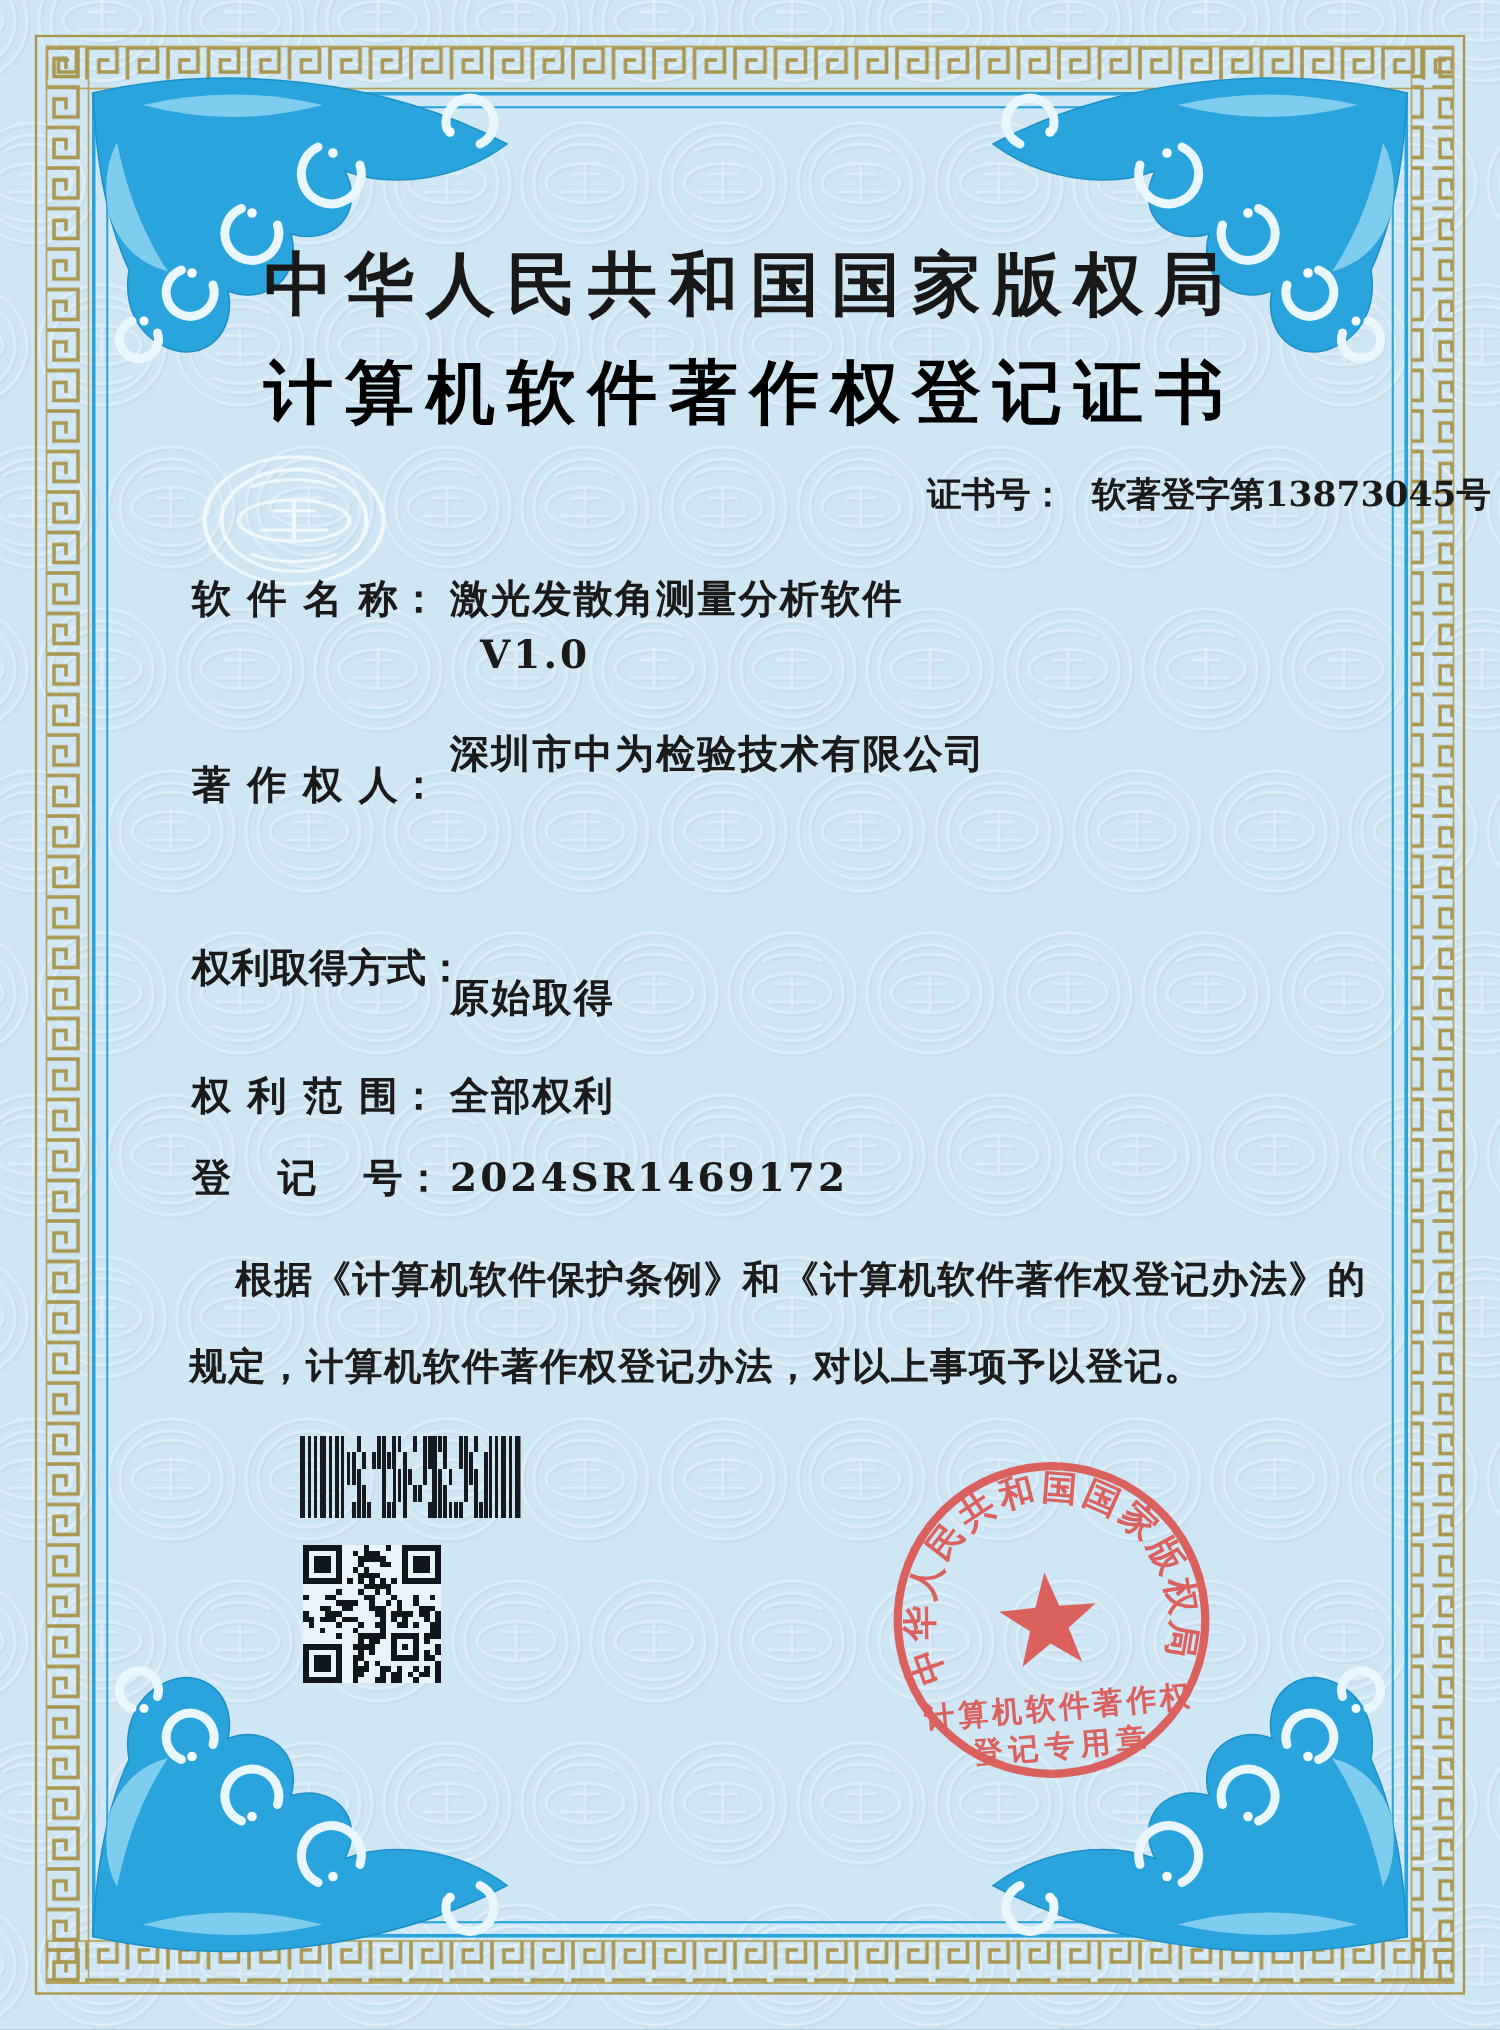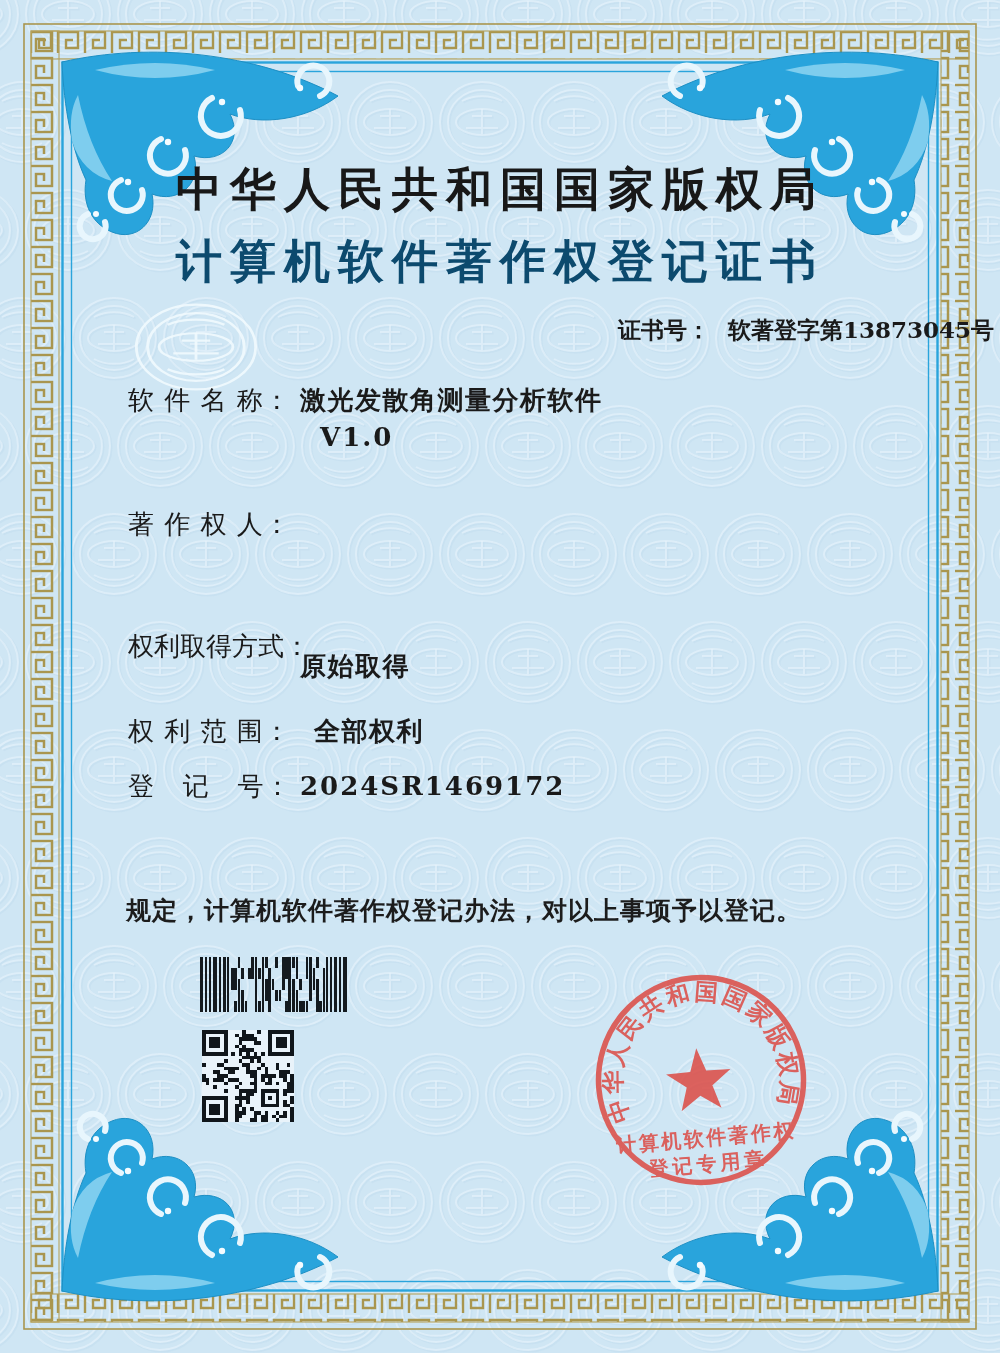--- a/index.html
+++ b/index.html
@@ -15,25 +15,25 @@
   .deco{position:absolute;left:0;top:0;z-index:0;}
   .txt{position:absolute;z-index:2;line-height:1.15;white-space:nowrap;}
   .authority{
     left:0;right:0;top:163px;text-align:center;
     font-family:"DejaVu Serif","Liberation Serif",serif;
     font-weight:700;font-size:46px;letter-spacing:8px;color:#181818;
   }
   .cert-title{
     left:0;right:0;top:235px;text-align:center;
     font-family:"DejaVu Serif","Liberation Serif",serif;
-    font-weight:700;font-size:46px;letter-spacing:8px;color:#0c4a6e;
+    font-weight:700;font-size:46px;letter-spacing:8px;color:#000000;
   }
   .certno{left:618px;top:317px;font-size:23px;font-weight:700;}
   .certno .val{margin-left:18px;}
-  .row-label{left:128px;font-size:26px;font-weight:400;white-space:pre;letter-spacing:1px;}
+  .row-label{left:128px;font-size:26px;font-weight:700;white-space:pre;letter-spacing:1px;}
   .row-value{left:300px;font-size:26px;font-weight:700;letter-spacing:1.5px;}
   .serifnum{font-family:"DejaVu Serif","Liberation Serif",serif;}
   .para{font-size:25px;font-weight:600;letter-spacing:1px;color:#1c1c1c;}
   .date{left:606px;top:1181px;font-size:29px;font-weight:700;letter-spacing:1px;}
   .codebox{position:absolute;z-index:2;}
 </style>
 </head>
 <body>
 
 <div class="page">
@@ -730,25 +730,27 @@
 
   <div class="txt certno">
     <span>证书号：</span><span class="val serifnum">软著登字第13873045号</span>
   </div>
 
   <div class="txt row-label" style="top:386px;">软 件 名 称：</div>
   <div class="txt row-value" style="top:386px;">激光发散角测量分析软件</div>
   <div class="txt row-value serifnum" style="top:423px;letter-spacing:2px;margin-left:20px;">V1.0</div>
 
   <div class="txt row-label" style="top:510px;">著 作 权 人：</div>
+  <div class="txt row-value" style="top:489px;">深圳市中为检验技术有限公司</div>
 
   <div class="txt row-label" style="top:632px;letter-spacing:0;text-align:right;">权利取得方式：</div>
   <div class="txt row-value" style="top:652px;">原始取得</div>
 
   <div class="txt row-label" style="top:717px;">权 利 范 围：</div>
-  <div class="txt row-value" style="top:717px;margin-left:14px;">全部权利</div>
+  <div class="txt row-value" style="top:717px;">全部权利</div>
 
   <div class="txt row-label" style="top:772px;">登   记   号：</div>
   <div class="txt row-value serifnum" style="top:772px;letter-spacing:2px;">2024SR1469172</div>
 
+  <div class="txt para" style="left:157px;top:839px;">根据《计算机软件保护条例》和《计算机软件著作权登记办法》的</div>
   <div class="txt para" style="left:126px;top:897px;">规定，计算机软件著作权登记办法，对以上事项予以登记。</div>
 
 </div>
 
 </body></html>

